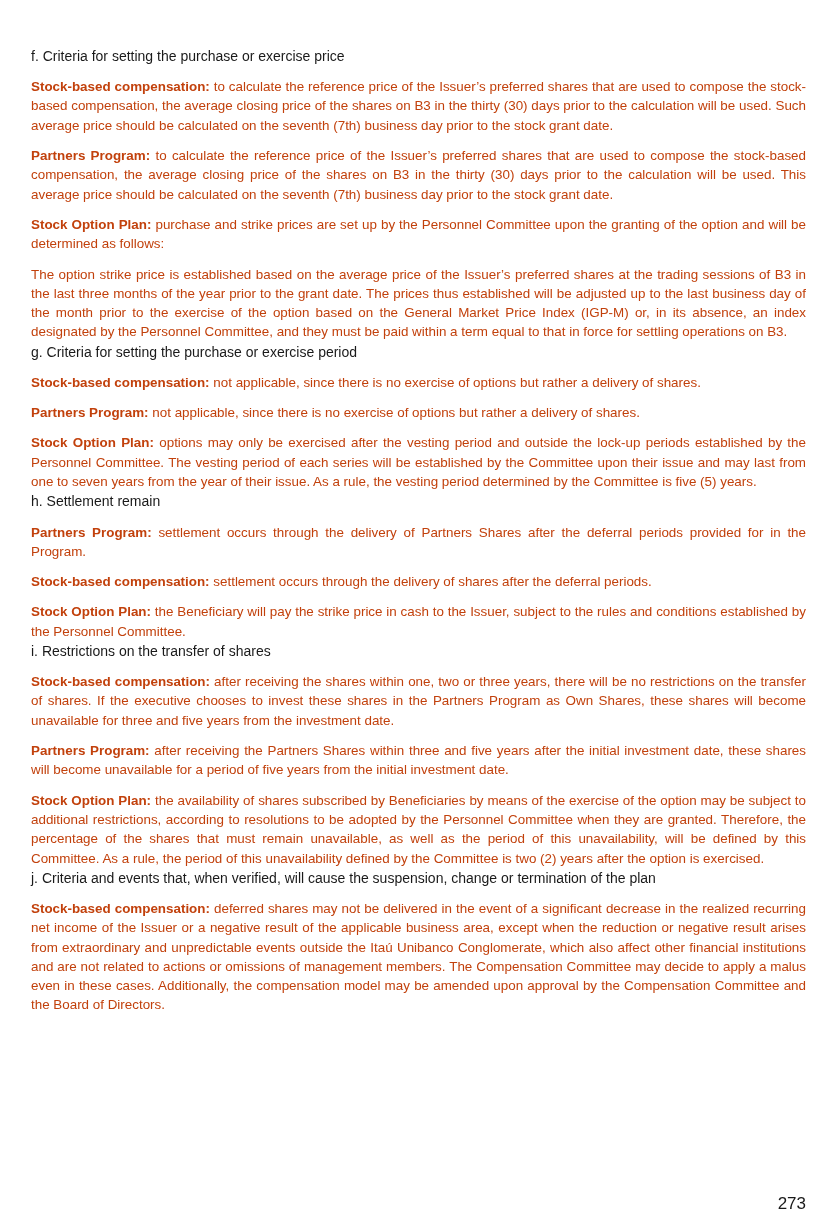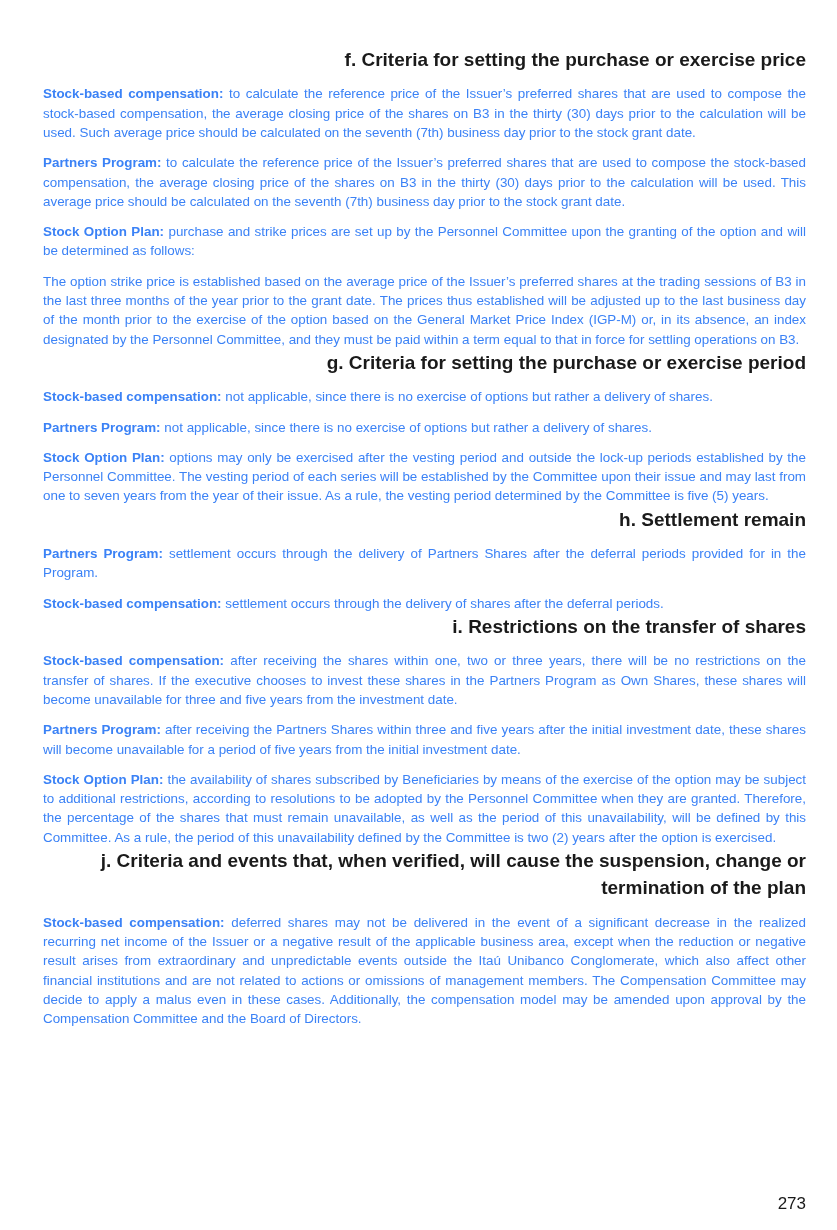--- a/index.html
+++ b/index.html
@@ -18,33 +18,33 @@
     font-size: 13.4px;
     line-height: 1.44;
     color: #1a1a1a;
     overflow: hidden;
   }
   .doc-body section {
     margin: 0;
     padding: 0;
   }
   .doc-body h2 {
-    font-size: 19px;
-    font-weight: bold;
+    font-size: 14px;
+    font-weight: normal;
     margin: 17px 0 0 0;
-    text-align: right;
+    text-align: left;
     color: #1a1a1a;
   }
   .doc-body h2:first-child {
     margin-top: 0;
   }
   .doc-body p {
-    margin: 11px 0 0 12px;
+    margin: 11px 0 0 0;
     text-align: justify;
-    color: #3b82f6;
+    color: #c2410c;
   }
   .doc-body p strong {
     font-weight: bold;
   }
   .page-number {
     position: absolute;
     right: 31px;
     bottom: 14px;
     font-size: 17px;
     color: #1a1a1a;
@@ -65,20 +65,21 @@
       <section>
         <h2>g. Criteria for setting the purchase or exercise period</h2>
         <p><strong>Stock-based compensation:</strong> <span>not applicable, since there is no exercise of options but rather a delivery of shares.</span></p>
         <p><strong>Partners Program:</strong> <span>not applicable, since there is no exercise of options but rather a delivery of shares.</span></p>
         <p><strong>Stock Option Plan:</strong> <span>options may only be exercised after the vesting period and outside the lock-up periods established by the Personnel Committee. The vesting period of each series will be established by the Committee upon their issue and may last from one to seven years from the year of their issue. As a rule, the vesting period determined by the Committee is five (5) years.</span></p>
       </section>
       <section>
         <h2>h. Settlement remain</h2>
         <p><strong>Partners Program:</strong> <span>settlement occurs through the delivery of Partners Shares after the deferral periods provided for in the Program.</span></p>
         <p><strong>Stock-based compensation:</strong> <span>settlement occurs through the delivery of shares after the deferral periods.</span></p>
+        <p><strong>Stock Option Plan:</strong> <span>the Beneficiary will pay the strike price in cash to the Issuer, subject to the rules and conditions established by the Personnel Committee.</span></p>
       </section>
       <section>
         <h2>i. Restrictions on the transfer of shares</h2>
         <p><strong>Stock-based compensation:</strong> <span>after receiving the shares within one, two or three years, there will be no restrictions on the transfer of shares. If the executive chooses to invest these shares in the Partners Program as Own Shares, these shares will become unavailable for three and five years from the investment date.</span></p>
         <p><strong>Partners Program:</strong> <span>after receiving the Partners Shares within three and five years after the initial investment date, these shares will become unavailable for a period of five years from the initial investment date.</span></p>
         <p><strong>Stock Option Plan:</strong> <span>the availability of shares subscribed by Beneficiaries by means of the exercise of the option may be subject to additional restrictions, according to resolutions to be adopted by the Personnel Committee when they are granted. Therefore, the percentage of the shares that must remain unavailable, as well as the period of this unavailability, will be defined by this Committee. As a rule, the period of this unavailability defined by the Committee is two (2) years after the option is exercised.</span></p>
       </section>
       <section>
         <h2>j. Criteria and events that, when verified, will cause the suspension, change or termination of the plan</h2>
         <p><strong>Stock-based compensation:</strong> <span>deferred shares may not be delivered in the event of a significant decrease in the realized recurring net income of the Issuer or a negative result of the applicable business area, except when the reduction or negative result arises from extraordinary and unpredictable events outside the Itaú Unibanco Conglomerate, which also affect other financial institutions and are not related to actions or omissions of management members.  The Compensation Committee may decide to apply a malus even in these cases. Additionally, the compensation model may be amended upon approval by the Compensation Committee and the Board of Directors.</span></p>

